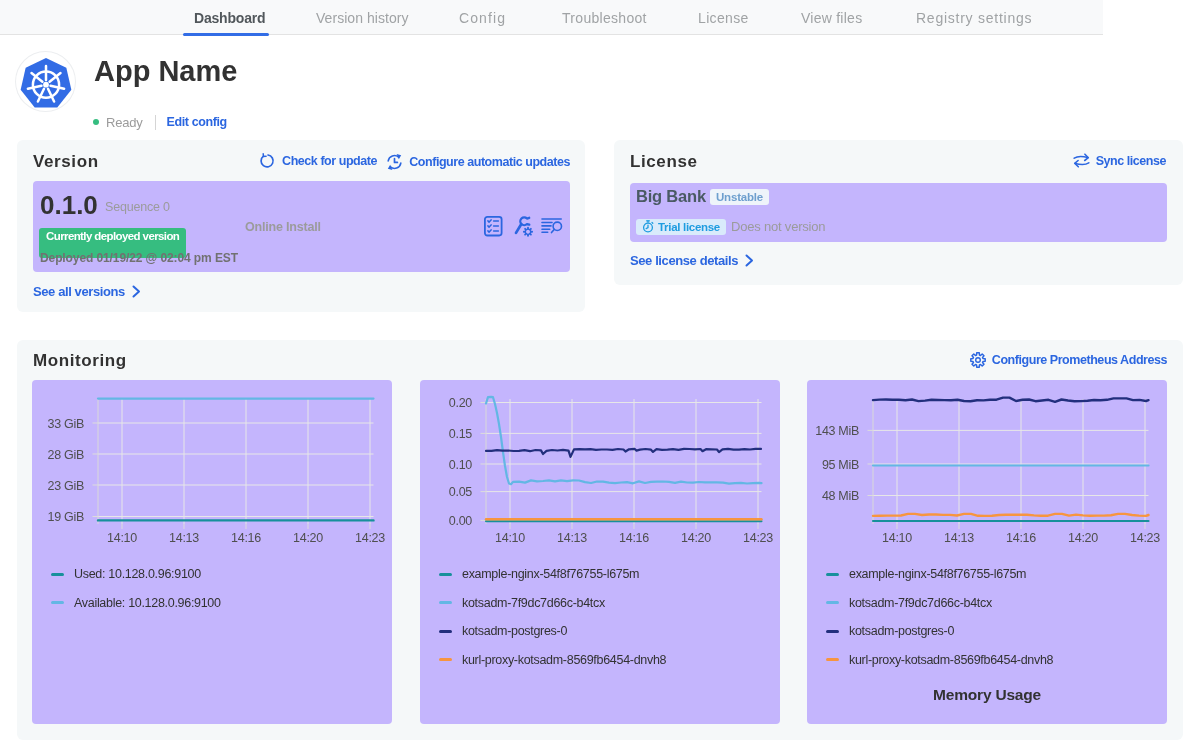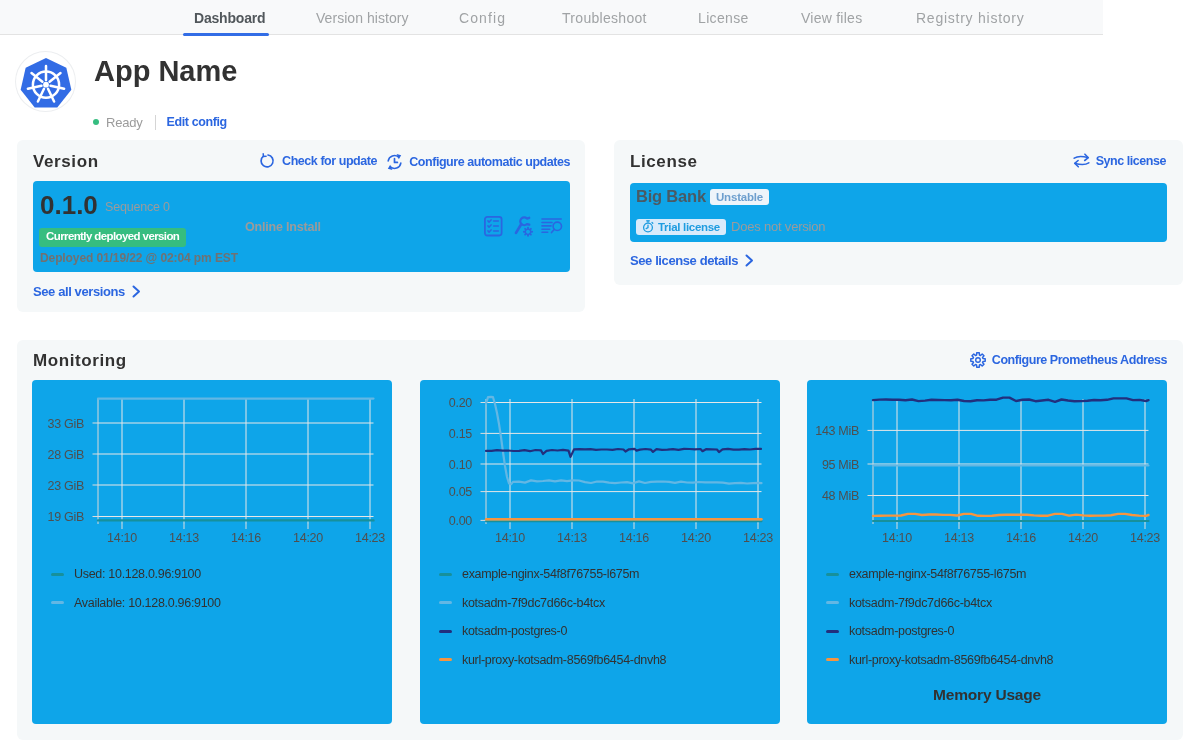--- a/index.html
+++ b/index.html
@@ -11,37 +11,37 @@
 .underline { position:absolute; left:183px; top:33px; width:86px; height:3px; background:#326de6; border-radius:2px; }
 .applogo { position:absolute; left:16px; top:52px; width:59px; height:59px; background:#fff; border-radius:50%; box-shadow:0 0 0 1px #eceef0; display:flex; align-items:center; justify-content:center; }
 .appname { position:absolute; left:94px; top:57px; font-size:29px; line-height:29px; font-weight:700; color:#323232; }
 .statusrow { position:absolute; left:93px; top:94px; height:16px; display:flex; align-items:center;margin-top:20px; }
 .dot { width:6px; height:6px; border-radius:50%; background:#36bd80; margin-right:7px; }
 .ready { font-size:13px; letter-spacing:-0.2px; color:#9b9b9b; }
 .vbar { width:1px; height:15px; background:#d5d5d5; margin:0 11px 0 12px; }
 .editcfg { font-size:12.5px; letter-spacing:-0.4px; font-weight:700; color:#2b66e0; }
 .card { position:absolute; background:#f5f8f9; border-radius:6px; }
 .cardtitle { position:absolute; font-size:17px; letter-spacing:0.6px; font-weight:700; color:#323232; }
-.panel { position:absolute; background:#0ea5e9; border-radius:4px; }
+.panel { position:absolute; background:#c4b5fd; border-radius:4px; }
 .bluelink { position:absolute; font-size:12.5px; letter-spacing:-0.45px; font-weight:700; color:#2b66e0; white-space:nowrap; display:flex; align-items:center; }
 .bluelink svg { margin-right:6px; }
 .biglink { position:absolute; font-size:13px; letter-spacing:-0.4px; font-weight:700; color:#2b66e0; display:flex; align-items:center; }
 </style>
 </head>
 <body>
 <div class="page">
 
   <div class="nav">
     <div class="tab active" style="left:194px;">Dashboard</div>
     <div class="tab" style="left:316px; letter-spacing:0.05px;">Version history</div>
     <div class="tab" style="left:459px; letter-spacing:1.1px;">Config</div>
     <div class="tab" style="left:562px; letter-spacing:0.3px;">Troubleshoot</div>
     <div class="tab" style="left:698px; letter-spacing:0.35px;">License</div>
     <div class="tab" style="left:801px; letter-spacing:0.25px;">View files</div>
-    <div class="tab" style="left:916px; letter-spacing:0.75px;">Registry history</div>
+    <div class="tab" style="left:916px; letter-spacing:0.75px;">Registry settings</div>
     <div class="underline"></div>
   </div>
 
   <div class="applogo">
     <svg width="52" height="52" viewBox="0 0 52 52">
       <polygon points="26.00,2.00 46.33,11.79 51.35,33.79 37.28,51.43 14.72,51.43 0.65,33.79 5.67,11.79" fill="#326ce5"></polygon>
       <g stroke="#fff" stroke-width="2.5" fill="none" stroke-linecap="round">
         <circle cx="26" cy="28.7" r="13.1"></circle>
         <line x1="26.0" y1="24.1" x2="26.0" y2="10.1"></line>
         <line x1="29.6" y1="25.8" x2="40.5" y2="17.1"></line>
@@ -77,21 +77,21 @@
       <polygon points="10.6,1.1 15.2,2.2 12.8,6.2" fill="#2b66e0" stroke="none"></polygon>
       <path d="M14.8 10.1 A 6.4 6.4 0 0 1 4.4 13.9"></path>
       <polygon points="6.4,16.9 1.8,15.8 4.2,11.8" fill="#2b66e0" stroke="none"></polygon>
       <path d="M8.5 5.7 L 8.5 9.4 L 11.4 9.4" stroke-width="1.7"></path>
     </svg>
     Configure automatic updates
   </div>
   <div class="panel" style="left:33px; top:181px; width:537px; height:91px;"></div>
   <div style="position:absolute; left:40px; top:192px; font-size:26px; line-height:26px; font-weight:700; color:#323232;">0.1.0</div>
   <div style="position:absolute; left:105px; top:200px; font-size:12.5px; letter-spacing:-0.2px; color:#9b9b9b;">Sequence 0</div>
-  <div style="position:absolute; left:39px; top:228px; height:19px; background:#36bd80; border-radius:3px; color:#fff; font-size:11.5px; letter-spacing:-0.6px; font-weight:700; line-height:17px; padding:0 7px;">Currently deployed version</div>
+  <div style="position:absolute; left:39px; top:228px; height:30px; background:#36bd80; border-radius:3px; color:#fff; font-size:11.5px; letter-spacing:-0.6px; font-weight:700; line-height:17px; padding:0 7px;">Currently deployed version</div>
   <div style="position:absolute; left:40px; top:251px; font-size:12px; letter-spacing:-0.1px; font-weight:700; color:#717171;">Deployed 01/19/22 @ 02:04 pm EST</div>
   <div style="position:absolute; left:245px; top:220px; font-size:12.5px; letter-spacing:-0.2px; font-weight:700; color:#9b9b9b;">Online Install</div>
   <div style="position:absolute; left:484px; top:216px;" id="vericons">
     <svg width="80" height="21" viewBox="0 0 80 21" fill="none" stroke="#2b66e0" stroke-width="1.5" stroke-linecap="round" stroke-linejoin="round">
       <rect x="0.9" y="0.9" width="16.7" height="18.6" rx="2.4" stroke-width="1.8"></rect>
       <path d="M3.9 4.9 L5.1 6.1 L7.1 3.9"></path>
         <line x1="9.6" y1="5" x2="14.4" y2="5"></line>
       <path d="M3.9 9.9 L5.1 11.1 L7.1 8.9"></path>
         <line x1="9.6" y1="10" x2="14.4" y2="10"></line>
       <path d="M3.9 14.9 L5.1 16.1 L7.1 13.9"></path>

